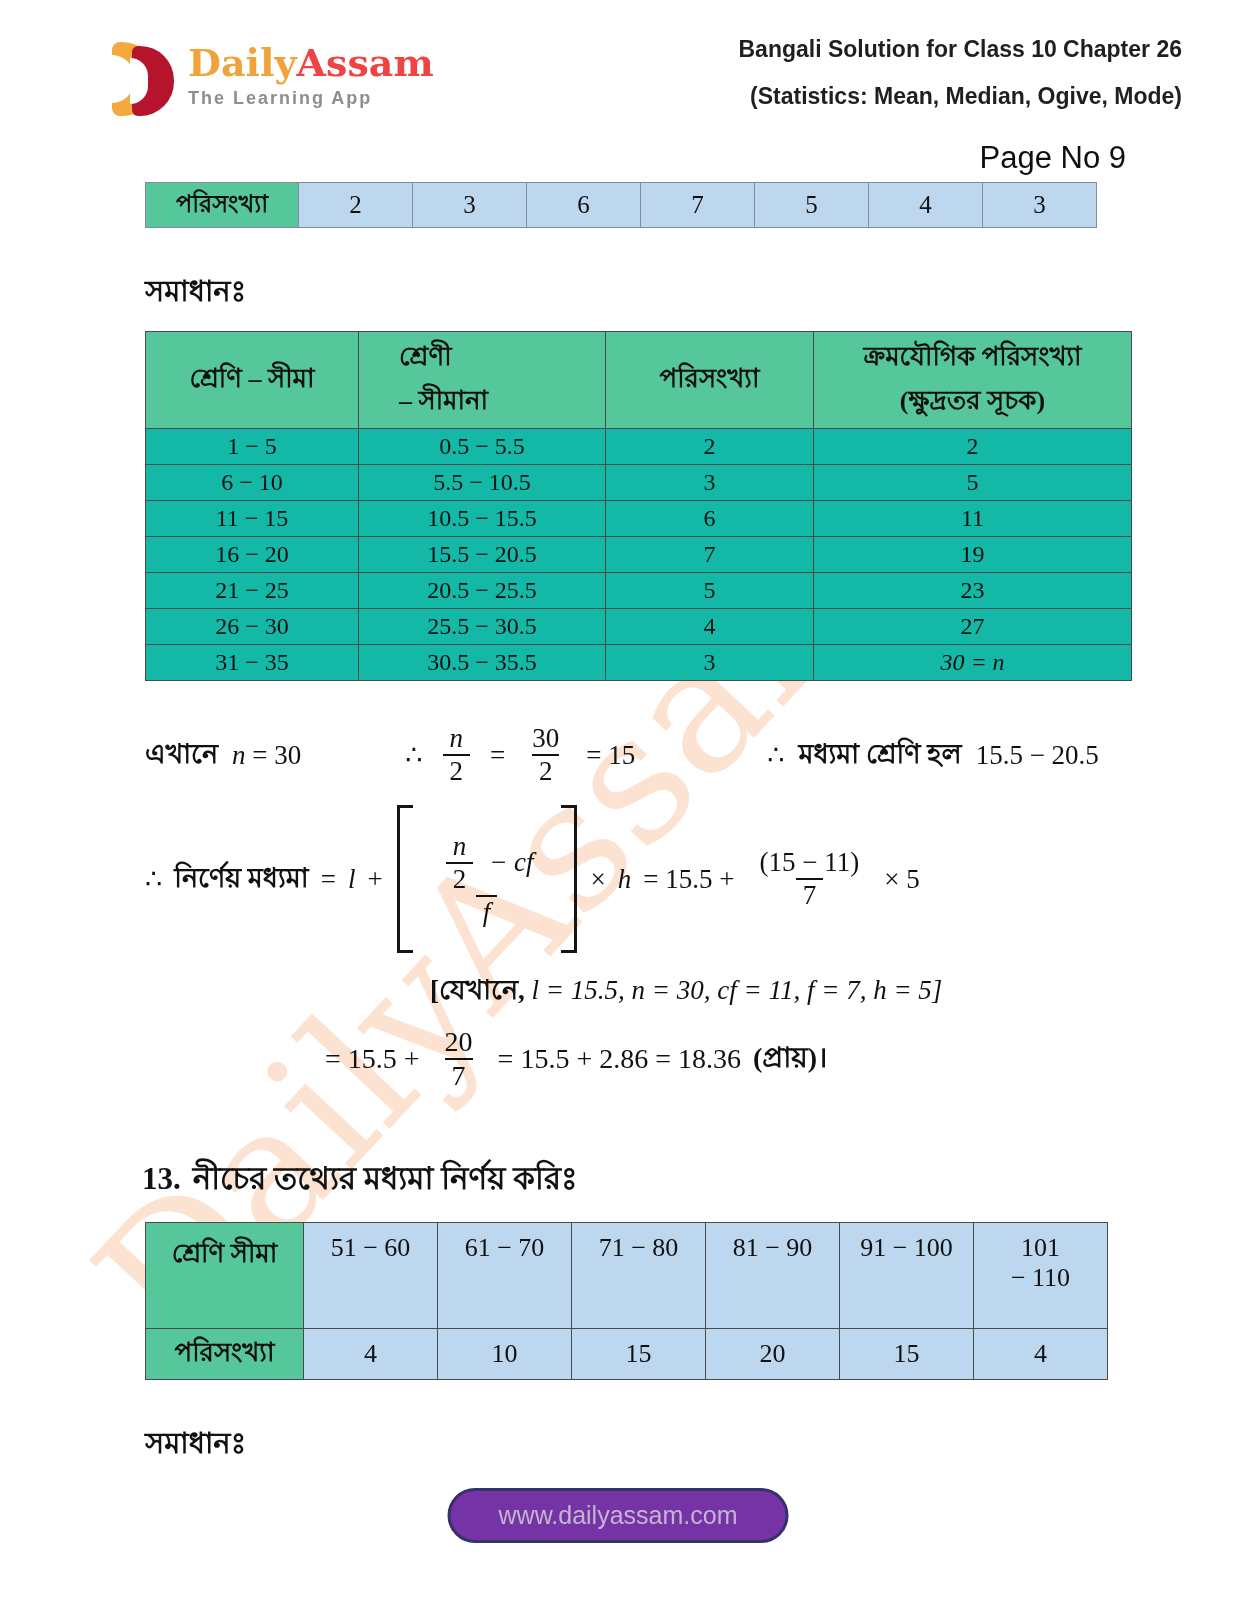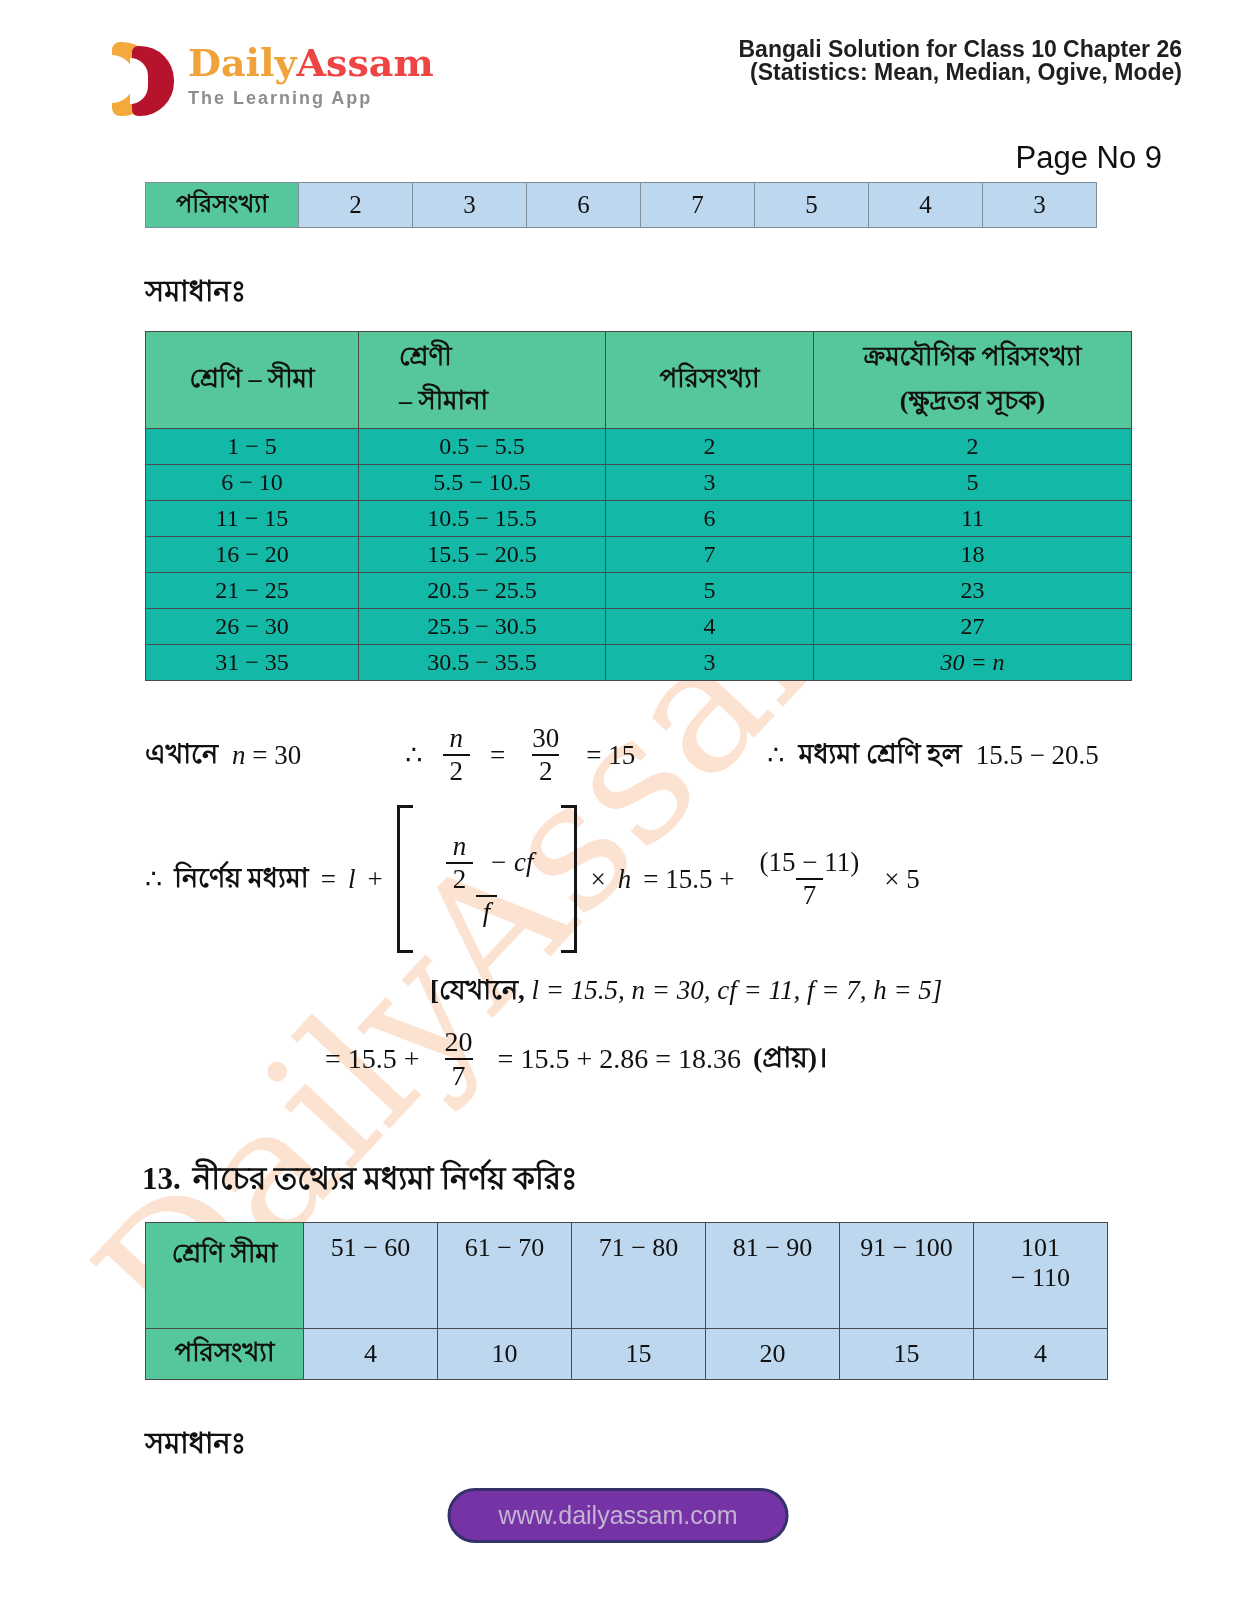--- a/index.html
+++ b/index.html
@@ -20,22 +20,22 @@
   .d-red{position:absolute;left:20px;top:8px;width:42px;height:70px;background:#B5142C;border-radius:6px 34px 34px 6px;}
   .d-red::after{content:"";position:absolute;left:-2px;top:12px;width:18px;height:46px;background:#fff;border-radius:0 24px 24px 0;}
   .brand-text{padding-top:6px;}
   .brand{font-family:"DejaVu Serif",serif;font-weight:bold;font-size:38px;line-height:1;}
   .brand .daily{color:#F0A33A;}
   .brand .assam{color:#ef4444;}
   .tagline{margin-top:6px;color:#8E8E8E;font-family:"Liberation Sans",sans-serif;
            font-weight:bold;font-size:18px;letter-spacing:2px;}
   .course{text-align:right;font-family:"Liberation Sans",sans-serif;font-weight:bold;
           font-size:23px;color:#1f1f1f;line-height:1;}
-  .course .line2{}
-  .pageno{text-align:right;padding-right:74px;font-family:"Liberation Sans",sans-serif;
+  .course .line2{margin-top:24px;}
+  .pageno{text-align:right;padding-right:110px;font-family:"Liberation Sans",sans-serif;
           font-size:31px;color:#101010;margin-top:2px;}
 
   
   table{border-collapse:collapse;}
   .bn{font-weight:bold;}
   .freq-table{margin:6px 0 0 145px;}
   .freq-table td{border:1.6px solid #7F8C99;height:42px;text-align:center;font-size:25px;}
   .freq-table .label-cell{width:150px;background:#55C79B;font-size:24px;}
   .freq-table .val-cell{width:111px;background:#BDD7EE;}
 
@@ -147,21 +147,21 @@
       <tr>
         <td>11 − 15</td>
         <td>10.5 − 15.5</td>
         <td>6</td>
         <td>11</td>
       </tr>
       <tr>
         <td>16 − 20</td>
         <td>15.5 − 20.5</td>
         <td>7</td>
-        <td>18</td>
+        <td>19</td>
       </tr>
       <tr>
         <td>21 − 25</td>
         <td>20.5 − 25.5</td>
         <td>5</td>
         <td>23</td>
       </tr>
       <tr>
         <td>26 − 30</td>
         <td>25.5 − 30.5</td>

